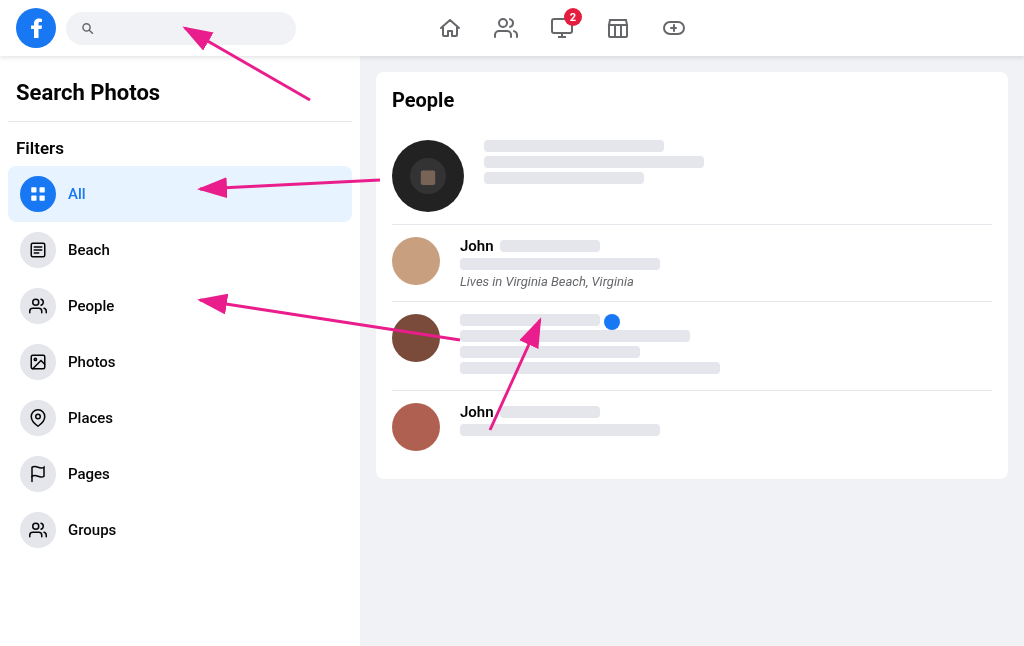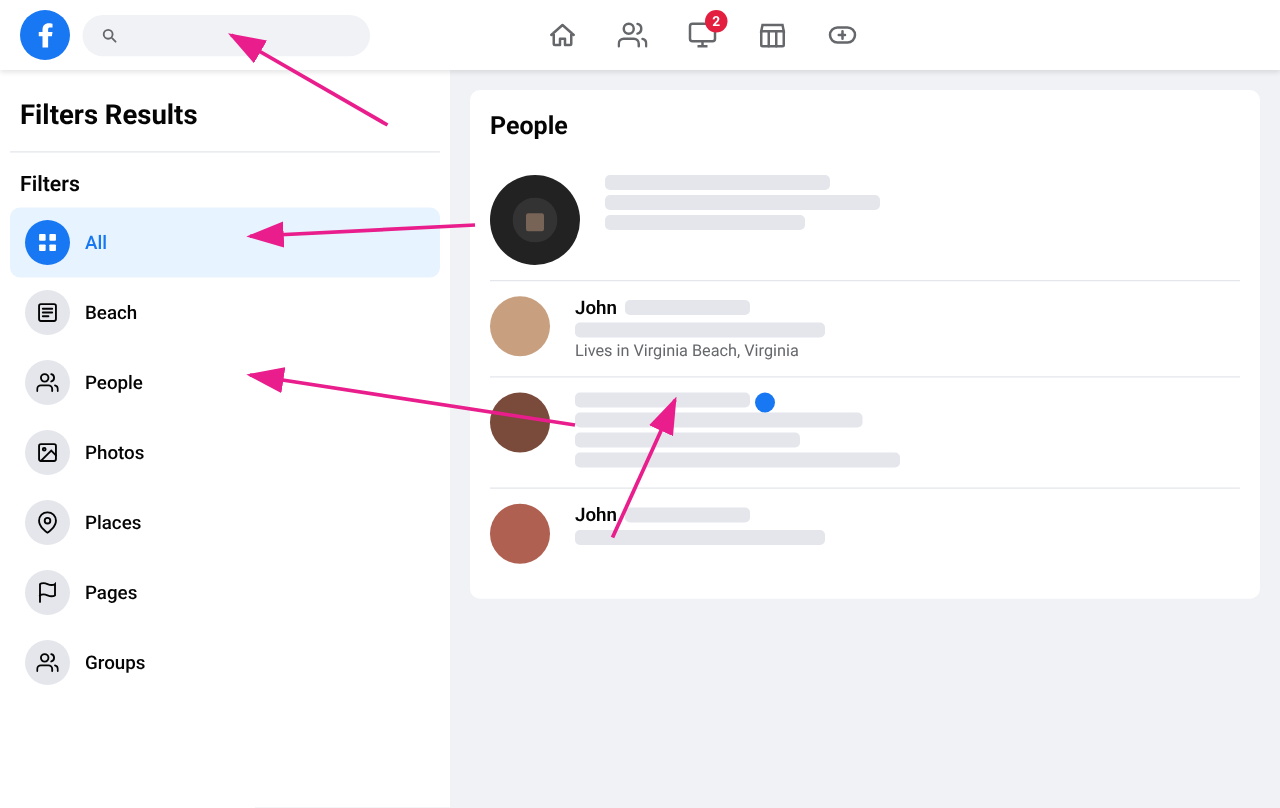--- a/index.html
+++ b/index.html
@@ -187,20 +187,21 @@
     .blurred-text {
       height: 12px;
       border-radius: 4px;
       background: #e4e6eb;
       margin-bottom: 4px;
     }
     .person-detail {
       font-size: 13px;
       color: #65676b;
       margin-top: 2px;
+      font-style: italic;
     }
 
     
     .arrow-overlay {
       position: fixed;
       top: 0;
       left: 0;
       width: 1024px;
       height: 646px;
       pointer-events: none;
@@ -266,21 +267,21 @@
       </svg>
     </div>
   </div>
 
   <div class="topnav-right"></div>
 </div>
 
 <div class="main-layout">
 
   <div class="sidebar">
-    <div class="sidebar-title">Filters Results</div>
+    <div class="sidebar-title">Search Photos</div>
     <div class="sidebar-divider"></div>
     <div class="filters-label">Filters</div>
 
     <div class="filter-item active">
       <div class="filter-icon">
         <svg width="18" height="18" viewBox="0 0 24 24" fill="white">
           <rect x="3" y="3" width="7" height="7" rx="1"></rect>
           <rect x="14" y="3" width="7" height="7" rx="1"></rect>
           <rect x="3" y="14" width="7" height="7" rx="1"></rect>
           <rect x="14" y="14" width="7" height="7" rx="1"></rect>

